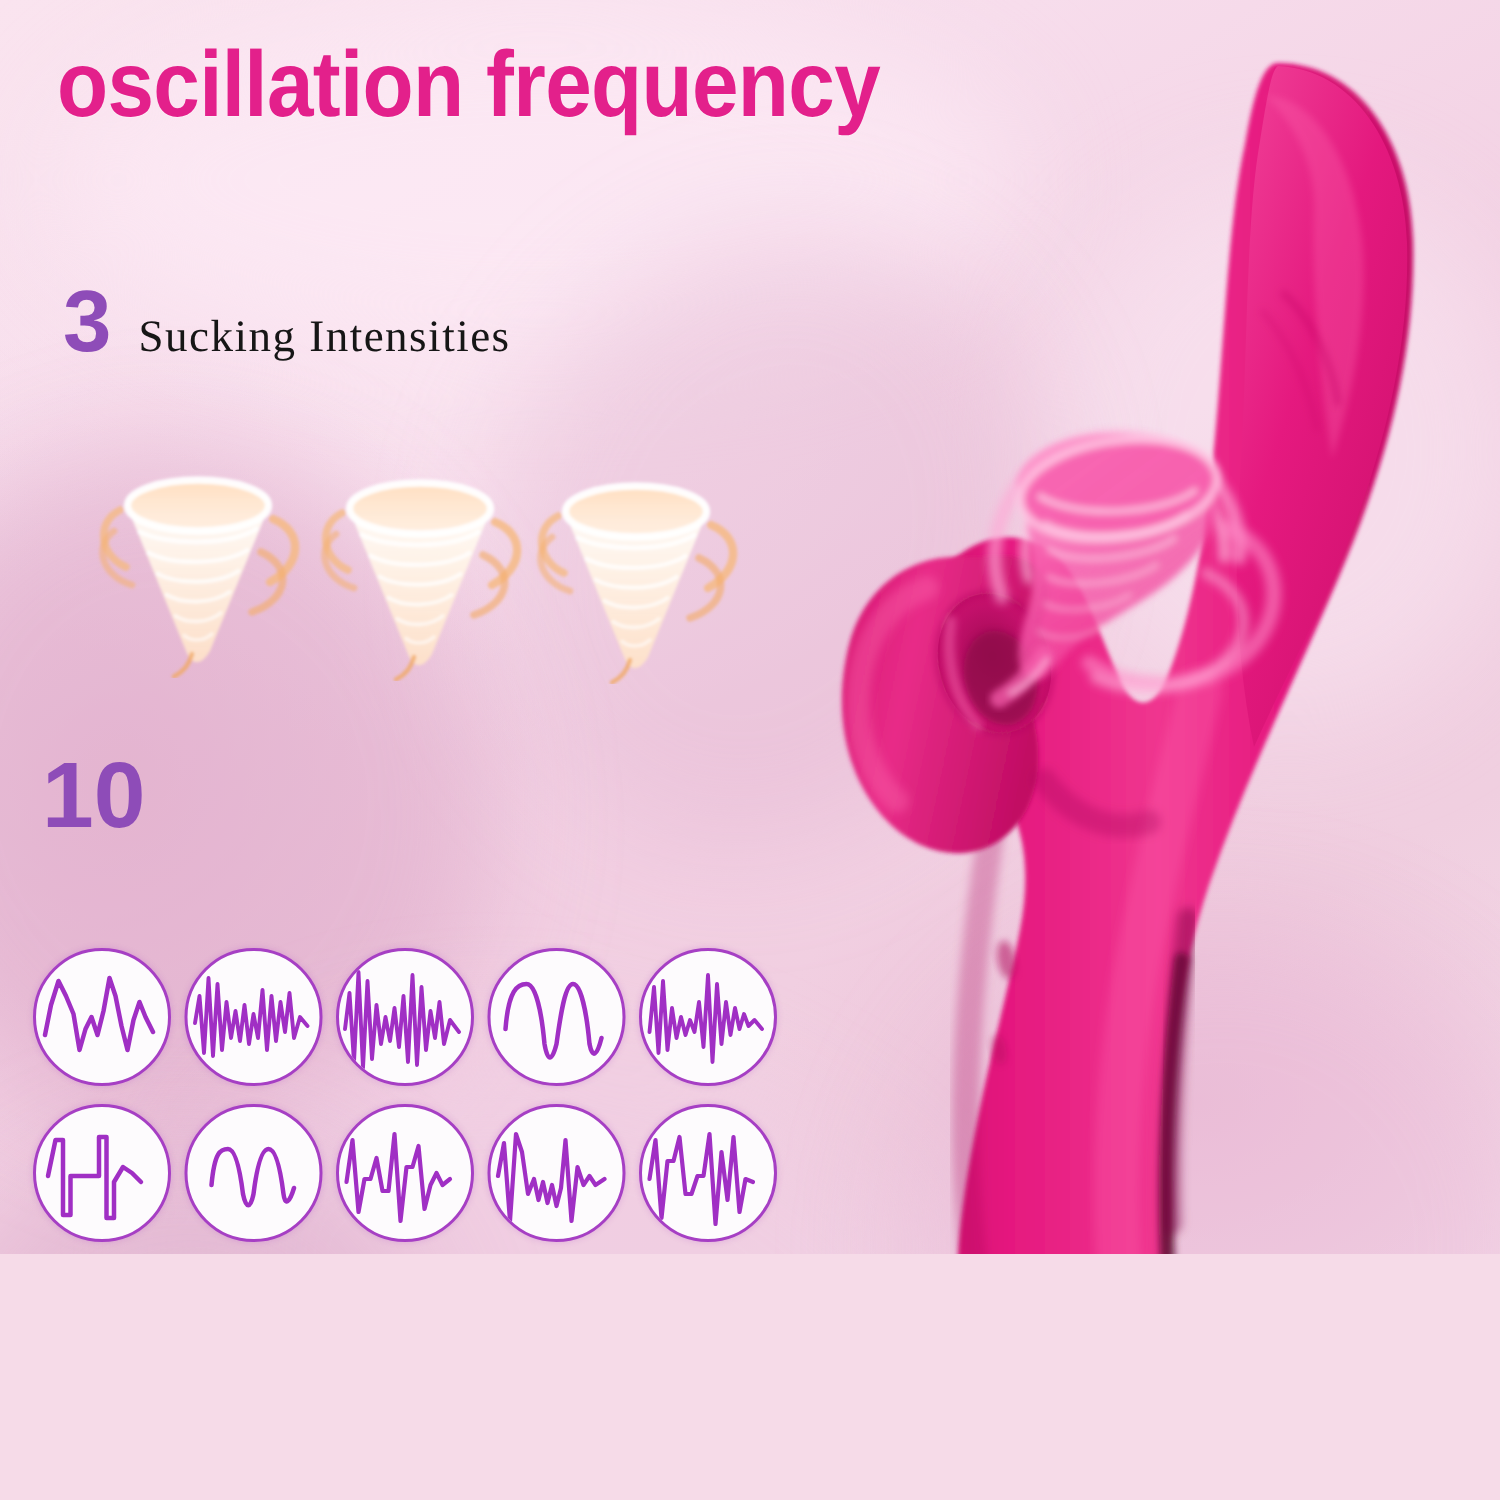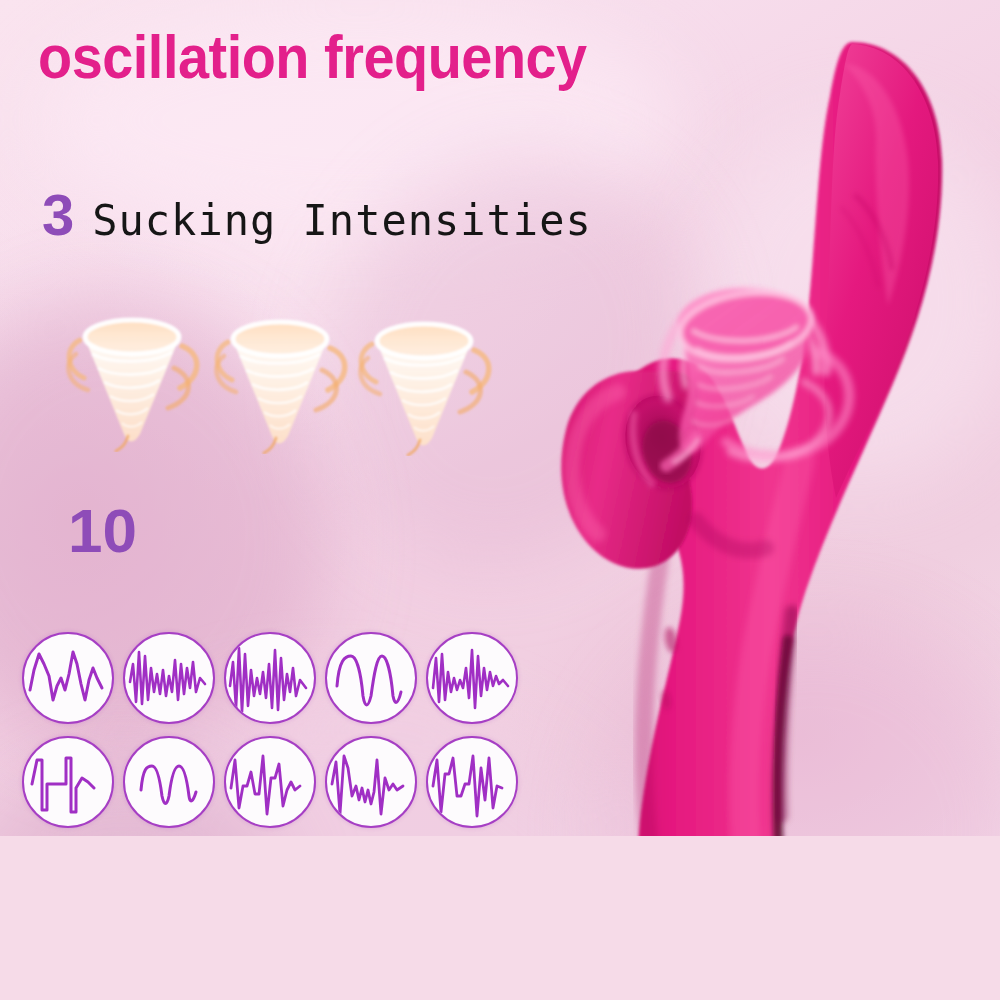--- a/index.html
+++ b/index.html
@@ -47,22 +47,22 @@
     font-family:"Liberation Sans",sans-serif;
     line-height:1;
   }
   .flabel{
     color:#161616;
     font-family:"DejaVu Sans Mono",monospace;
     line-height:1;letter-spacing:1px;
   }
   #suck-head{left:42px;top:186px;}
   #suck-head .fnum{font-size:58px;}
-  #suck-head .flabel{font-size:42px;margin-left:18px;}
-  #vib-head{left:28px;top:500px;margin-left:40px;}
+  #suck-head .flabel{font-size:30px;margin-left:18px;font-family:Liberation Serif, serif;}
+  #vib-head{left:28px;top:500px;}
   #vib-head .fnum{font-size:62px;}
   #vib-head .flabel{font-size:44px;margin-left:20px;}
 
   
   #tornados{position:absolute;left:62px;top:292px;width:450px;height:160px;}
   .tornado{position:absolute;width:150px;height:160px;}
   .t1{left:0px;top:0px;}
   .t2{left:148px;top:2px;}
   .t3{left:292px;top:4px;}
 

